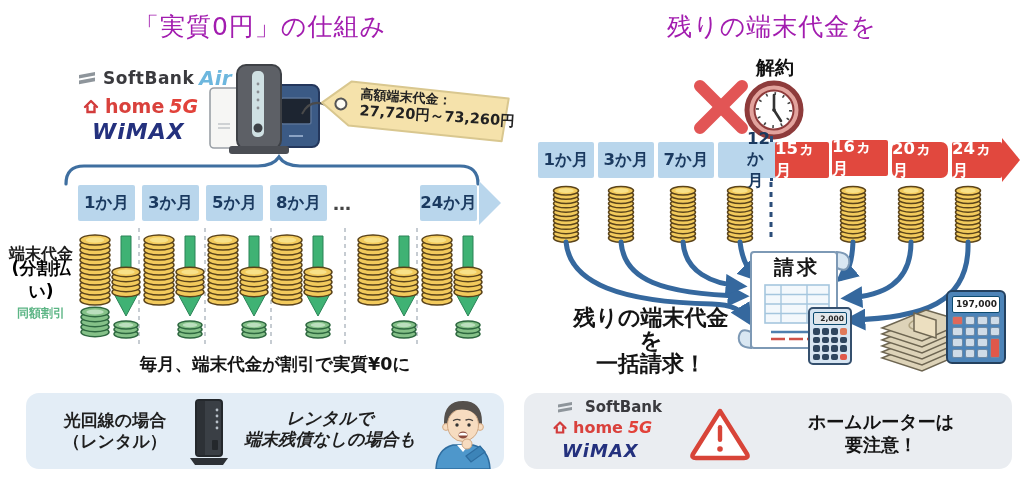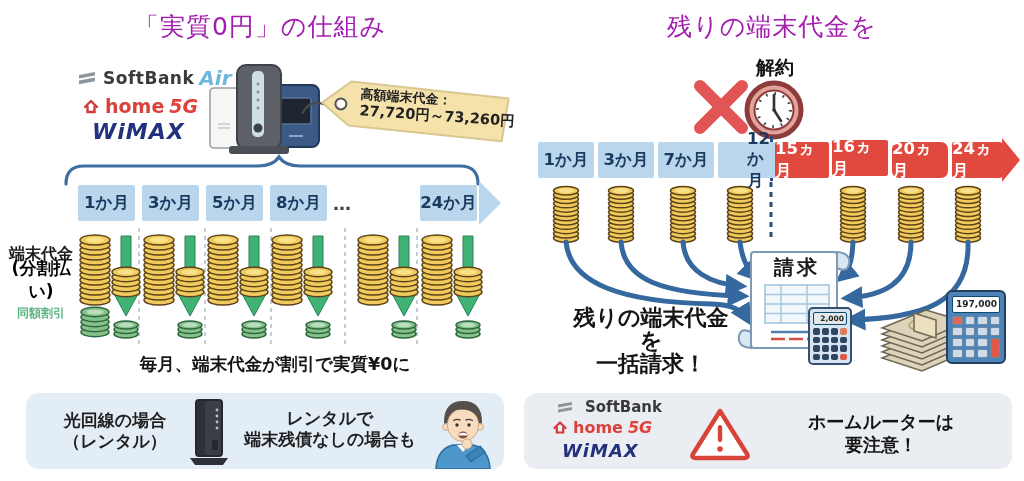--- a/index.html
+++ b/index.html
@@ -339,21 +339,21 @@
   <svg class="abs" style="left:182px;top:396px;" width="54" height="72">
     <rect x="14" y="4" width="26" height="56" rx="3" fill="#3a3f45" stroke="#24282c" stroke-width="2"></rect>
     <rect x="15" y="5" width="8" height="54" fill="#2d3136"></rect>
     <circle cx="35" cy="14" r="1.4" fill="#b8c0c8"></circle>
       <circle cx="35" cy="20" r="1.4" fill="#b8c0c8"></circle>
     <circle cx="35" cy="26" r="1.4" fill="#b8c0c8"></circle>
       <circle cx="35" cy="32" r="1.4" fill="#b8c0c8"></circle>
     <rect x="30" y="44" width="6" height="10" rx="1" fill="#24282c"></rect>
     <polygon points="8,62 46,62 41,69 13,69" fill="#2d3136"></polygon>
   </svg>
-  <div class="txt2" style="left:240px;top:408px;width:180px;">
+  <div class="txt2" style="left:240px;top:408px;width:180px;font-style:italic;">
     <div>レンタルで</div>
     <div>端末残債なしの場合も</div>
   </div>
   <svg class="abs" style="left:424px;top:394px;" width="78" height="75">
     <path d="M20,28 Q20,7 39,7 Q58,7 58,28 L58,33 Q49,22 39,22 Q29,22 20,33 Z" fill="#55504c"></path>
     <circle cx="22" cy="33" r="3.4" fill="#f7dcc0" stroke="#d4ac88" stroke-width="1"></circle>
     <circle cx="56" cy="33" r="3.4" fill="#f7dcc0" stroke="#d4ac88" stroke-width="1"></circle>
     <ellipse cx="39" cy="31" rx="15.5" ry="16.5" fill="#f7dcc0" stroke="#cfa884" stroke-width="1"></ellipse>
     <path d="M20,30 Q21,18 32,16 Q50,13 57,28 L57,24 Q54,10 39,10 Q24,10 21,24 Z" fill="#55504c"></path>
     <circle cx="33" cy="31" r="1.7" fill="#333"></circle>

